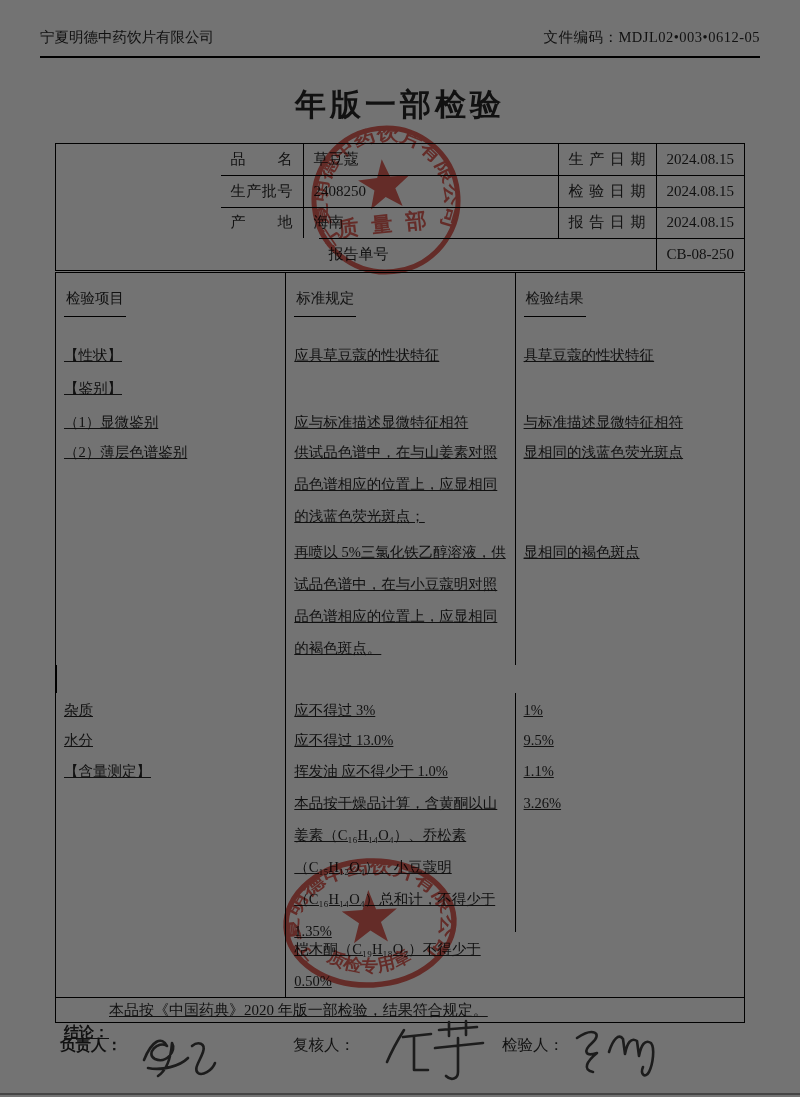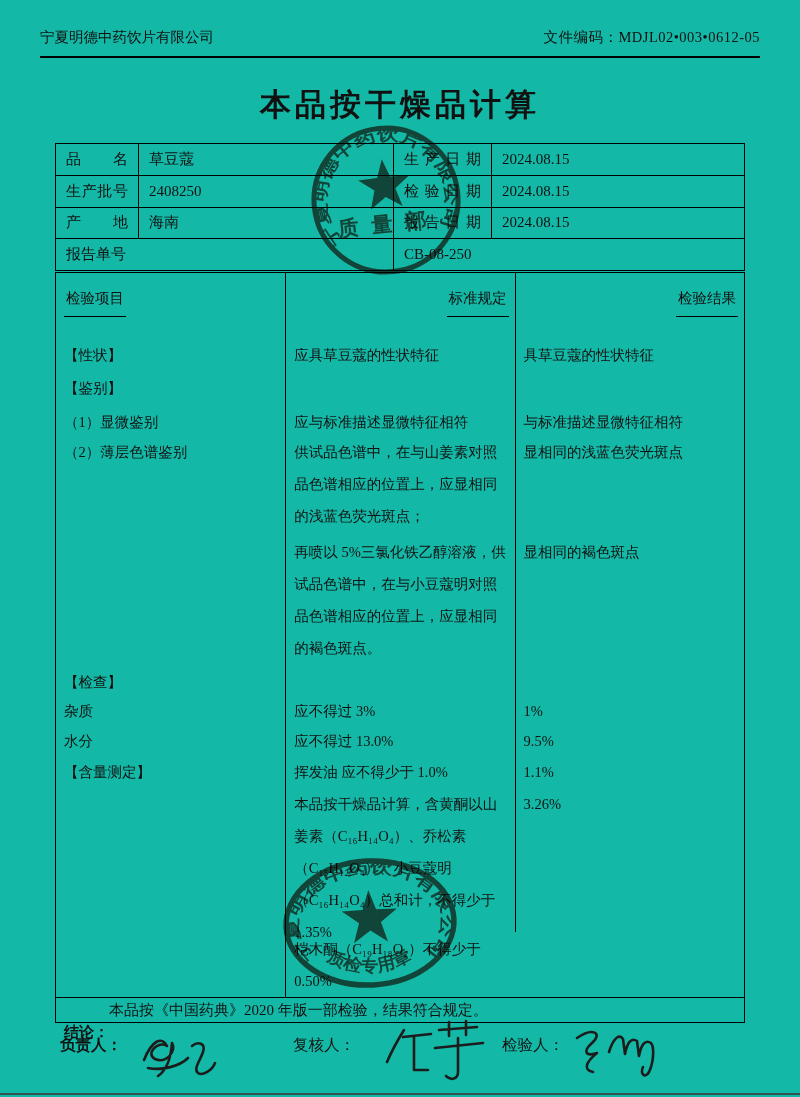--- a/index.html
+++ b/index.html
@@ -1,61 +1,63 @@
 <!DOCTYPE html>
 <html><head>
 <meta charset="utf-8">
 <style>
   * { margin:0; padding:0; box-sizing:border-box; }
   html,body { background:#888; }
   body { font-family:"Liberation Serif","DejaVu Serif",serif; }
   .page {
     position:relative; width:800px; height:1097px; margin:0 auto;
-    background:#14b8a6; color:#111; overflow:hidden;
+    background:#737373; color:#111; overflow:hidden;
   }
   
   .top-header {
     position:absolute; left:40px; top:28px; width:720px; height:30px;
     display:flex; justify-content:space-between; align-items:flex-start;
     font-size:14.5px; border-bottom:2.5px solid #000; padding-bottom:8px;
   }
   .doc-code { letter-spacing:.5px;text-align:right; }
   
   .title {
     position:absolute; left:0; top:84px; width:100%; text-align:center;
     font-size:31px; font-weight:bold; letter-spacing:4px;
   }
   
   .info-table {
     position:absolute; left:55px; top:143px; width:690px; height:128px;
     border:1.6px solid #000; display:flex; flex-direction:column;
     font-size:15px;
+    align-items:flex-end;
   }
   .info-row { display:flex; flex:1; border-top:1.3px solid #000; }
   .info-row:first-child { border-top:none; }
   .ic { display:flex; align-items:center; padding:0 10px; border-left:1.3px solid #000; }
   .ic:first-child { border-left:none; }
   .ic.lab { width:82px; }
   .ic.val1 { width:255px; }
   .ic.lab2 { width:98px; }
   .ic.val2 { flex:1; }
   .ic.wide-lab { width:337px; }
   .jl { display:block; width:100%; text-align:justify; text-align-last:justify; }
   
   .main-table {
     position:absolute; left:55px; top:272px; width:690px; height:751px;
     border:1.6px solid #000; display:flex; flex-direction:column;
     font-size:14.5px;
+    text-decoration:underline;
   }
   .mrow { display:flex; }
   .mrow .c1, .mrow .c2, .mrow .c3 { width:229.3px; padding:1px 6px 0 8px; line-height:32px; }
   .mrow .c2, .mrow .c3 { border-left:1.3px solid #000; }
   .head-row { height:72px; }
   .head-row .c { padding-top:9px; }
-  .head-row .c2, .head-row .c3 { text-align:right; }
+  .head-row .c2, .head-row .c3 { text-align:left; }
   .uhead { display:inline-block; border-bottom:1.2px solid #000; padding:0 2px 2px; }
   .grow { flex:1; }
   .concl-row {
     border-top:1.6px solid #000; height:25px; display:flex; align-items:center;
     padding-left:8px; font-size:15px;
   }
   .concl-row b { font-weight:bold;margin-top:44px; }
   
   .footer-line { position:absolute; left:55px; top:1030px; width:705px; height:60px; font-size:15.5px; }
   .sig-label { position:absolute; top:5px; }
@@ -78,21 +80,21 @@
 </head>
 <body>
 
 <div class="page">
 
   <div class="top-header">
     <span>宁夏明德中药饮片有限公司</span>
     <span class="doc-code"><span>文件编码：</span><span>MDJL02•003•0612-05</span></span>
   </div>
 
-  <div class="title">本品按干燥品计算</div>
+  <div class="title">年版一部检验</div>
 
   <div class="info-table">
     <div class="info-row">
       <div class="ic lab">
           <span class="jl">品名</span>
         </div>
       <div class="ic val1">草豆蔻</div>
       <div class="ic lab2">
           <span class="jl">生产日期</span>
         </div>
@@ -149,21 +151,20 @@
       <div class="c1">（2）薄层色谱鉴别</div>
       <div class="c2">供试品色谱中，在与山姜素对照品色谱相应的位置上，应显相同的浅蓝色荧光斑点；</div>
       <div class="c3">显相同的浅蓝色荧光斑点</div>
     </div>
     <div class="mrow" style="min-height:130px">
       <div class="c1"></div>
       <div class="c2">再喷以 5%三氯化铁乙醇溶液，供试品色谱中，在与小豆蔻明对照品色谱相应的位置上，应显相同的褐色斑点。</div>
       <div class="c3">显相同的褐色斑点</div>
     </div>
     <div class="mrow" style="min-height:28px">
-      <div class="c1">【检查】</div>
       <div class="c2"></div>
       <div class="c3"></div>
     </div>
     <div class="mrow" style="min-height:30px">
       <div class="c1">杂质</div>
       <div class="c2">应不得过 3%</div>
       <div class="c3">1%</div>
     </div>
     <div class="mrow" style="min-height:31px">
       <div class="c1">水分</div>

